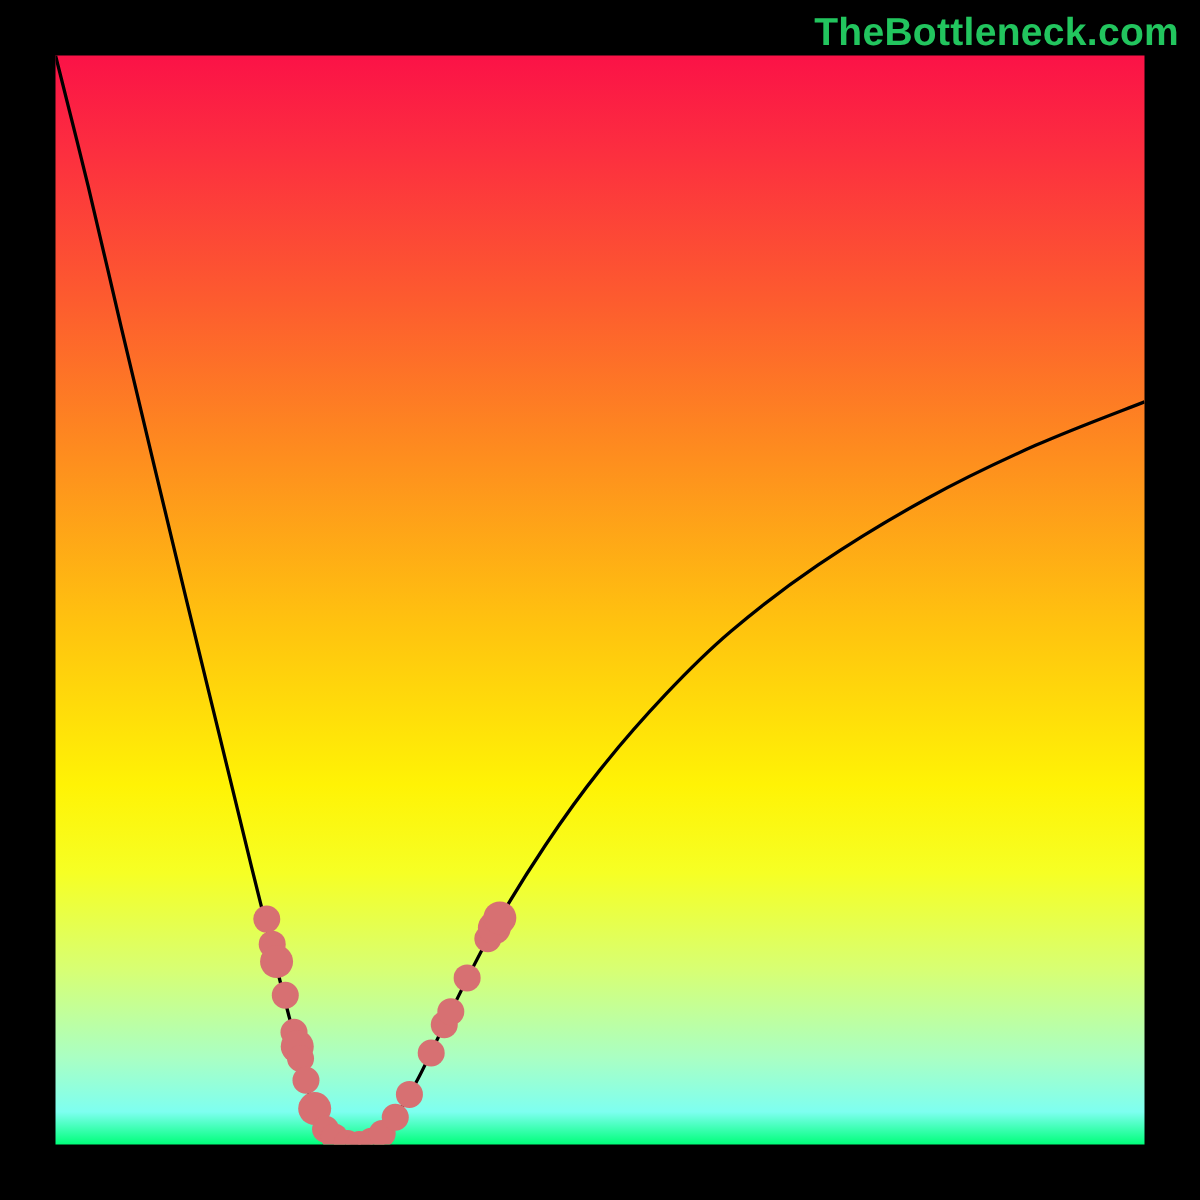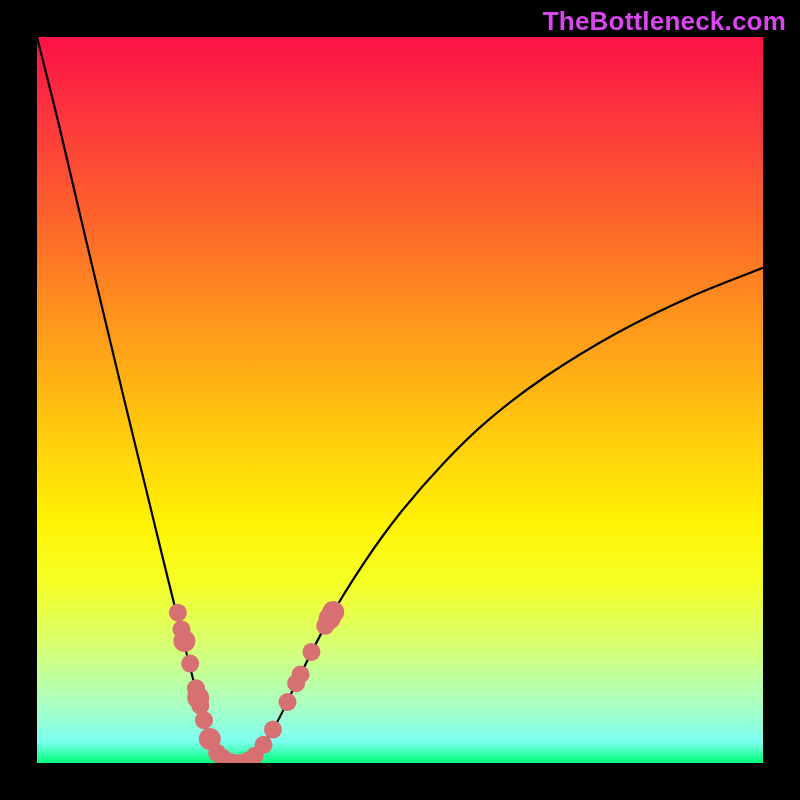--- a/index.html
+++ b/index.html
@@ -36,21 +36,21 @@
       #d7ff74 84%,
       #aaffc3 92%,
       #7efff0 97%,
       #00ff7a 100%
     );
   }
   .watermark {
     position: absolute;
     top: 6px;
     right: 14px;
-    color: #d946ef;
+    color: #22c55e;
     font-size: 26px;
     font-weight: 600;
     letter-spacing: 0.2px;
     user-select: none;
   }
   svg.curve {
     position: absolute;
     left: 0;
     top: 0;
     width: 726px;

